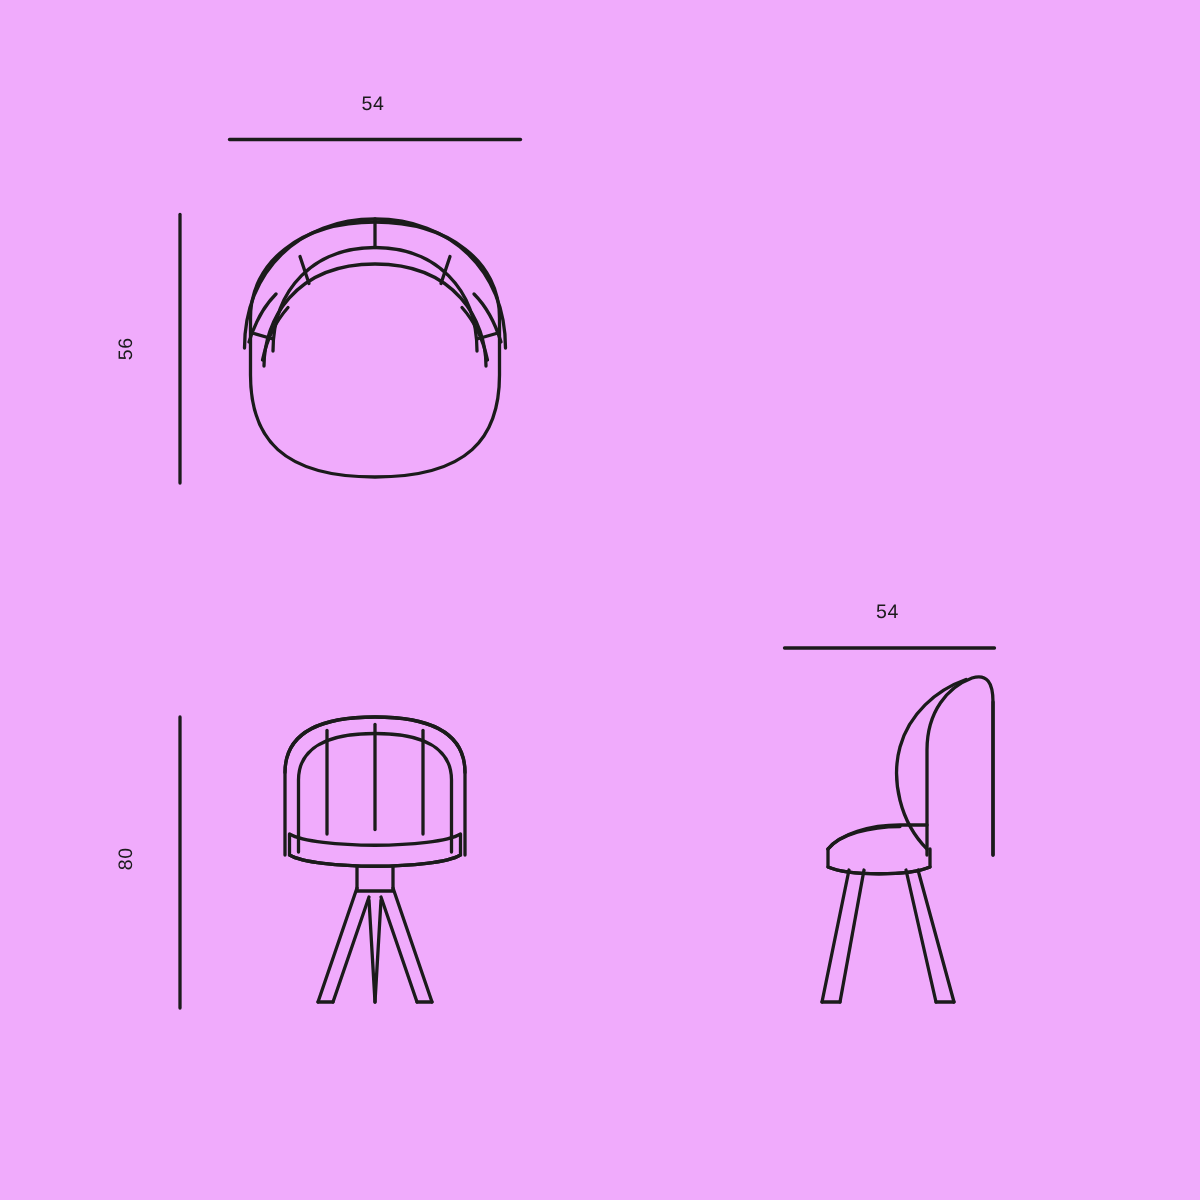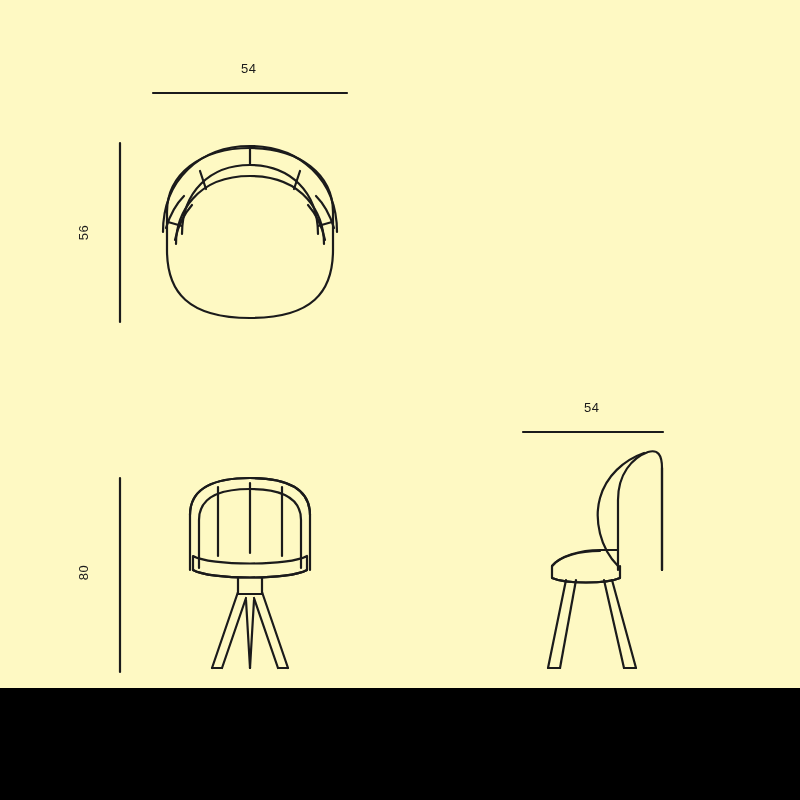--- a/index.html
+++ b/index.html
@@ -9,22 +9,22 @@
   }
   body {
     width: 800px;
     height: 800px;
     overflow: hidden;
     font-family: "Liberation Sans", sans-serif;
   }
   #sheet {
     position: relative;
     width: 800px;
-    height: 688px;
-    background: #fef9c3;
+    height: 800px;
+    background: #f0abfc;
   }
   #drawing {
     position: absolute;
     left: 0;
     top: 0;
     width: 800px;
     height: 800px;
   }
   .dim-label {
     position: absolute;

